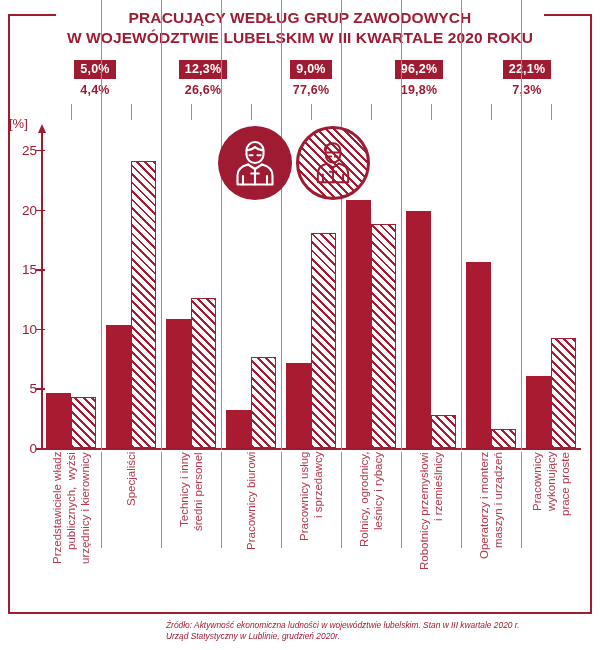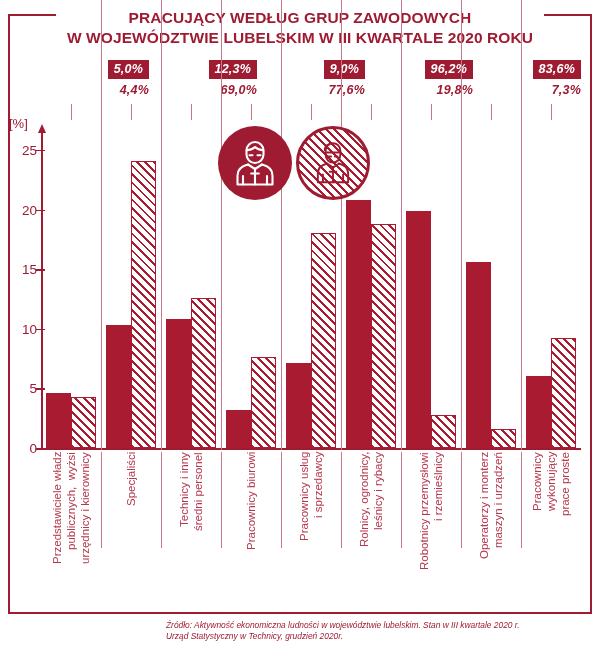--- a/index.html
+++ b/index.html
@@ -24,21 +24,21 @@
   .title {
     position:absolute; left:0; top:8px; width:600px;
     text-align:center; color:#9E1B32;
     font-weight:bold; font-size:15.5px; line-height:20px;
     letter-spacing:0.1px;
   }
   .title div { white-space:nowrap; }
 
   
   .labels { position:absolute; left:41px; top:60px; width:540px; height:44px; display:flex; }
-  .lab-group { flex:1; display:flex; flex-direction:column; align-items:flex-end;font-style:italic; }
+  .lab-group { flex:1; display:flex; flex-direction:column; align-items:center; }
   .lab-male {
     background:#9E1B32; color:#fff; font-weight:bold; font-size:12.5px;
     padding:2px 6px 3px 6px; line-height:14px; letter-spacing:0.2px;
   }
   .lab-female {
     color:#9E1B32; font-weight:bold; font-size:12.5px; line-height:16px;
     margin-top:3px; letter-spacing:0.2px;
   }
 
   
@@ -133,32 +133,32 @@
     <div>W WOJEWÓDZTWIE LUBELSKIM W III KWARTALE 2020 ROKU</div>
   </div>
 
   <div class="labels" id="labels-band">
       <div class="lab-group">
         <div class="lab-male">5,0%</div>
         <div class="lab-female">4,4%</div>
       </div>
       <div class="lab-group">
         <div class="lab-male">12,3%</div>
-        <div class="lab-female">69,0%</div>
+        <div class="lab-female">26,6%</div>
       </div>
       <div class="lab-group">
         <div class="lab-male">9,0%</div>
         <div class="lab-female">77,6%</div>
       </div>
       <div class="lab-group">
         <div class="lab-male">96,2%</div>
         <div class="lab-female">19,8%</div>
       </div>
       <div class="lab-group">
-        <div class="lab-male">83,6%</div>
+        <div class="lab-male">22,1%</div>
         <div class="lab-female">7,3%</div>
       </div>
     </div>
   <div class="septicks" id="septicks">
       <div class="septick" style="left: 30px;"></div>
       <div class="septick" style="left: 90px;"></div>
       <div class="septick" style="left: 150px;"></div>
       <div class="septick" style="left: 210px;"></div>
       <div class="septick" style="left: 270px;"></div>
       <div class="septick" style="left: 330px;"></div>
@@ -310,16 +310,16 @@
       <div class="cat">
         <div class="cat-sep"></div>
         <div class="cat-text">Pracownicy
 wykonujący
 prace proste</div>
       </div>
     </div>
 
   <div class="source">
     <div>Źródło: Aktywność ekonomiczna ludności w województwie lubelskim. Stan w III kwartale 2020 r.</div>
-    <div>Urząd Statystyczny w Technicy, grudzień 2020r.</div>
+    <div>Urząd Statystyczny w Lublinie, grudzień 2020r.</div>
   </div>
 
 </div>
 
 </body></html>

